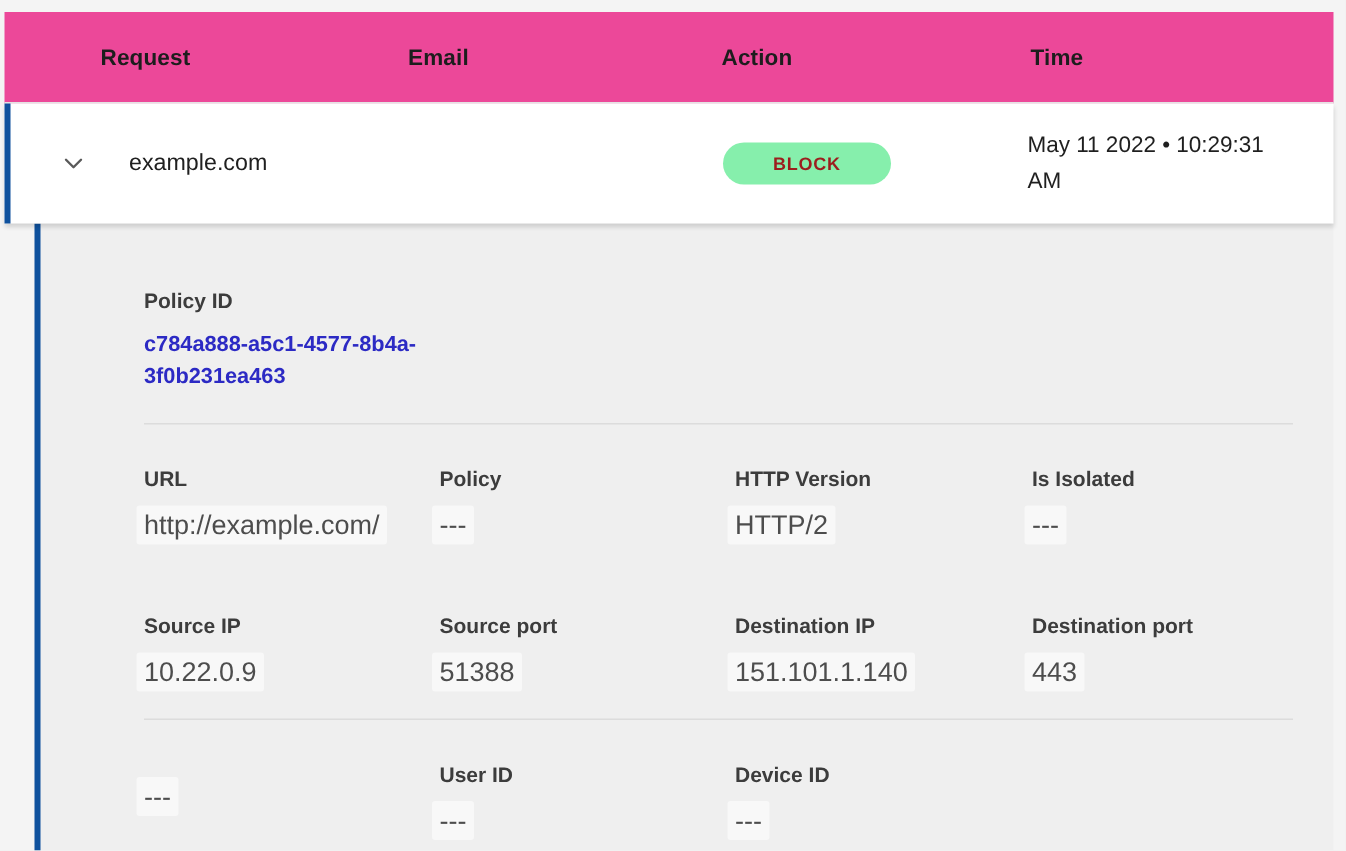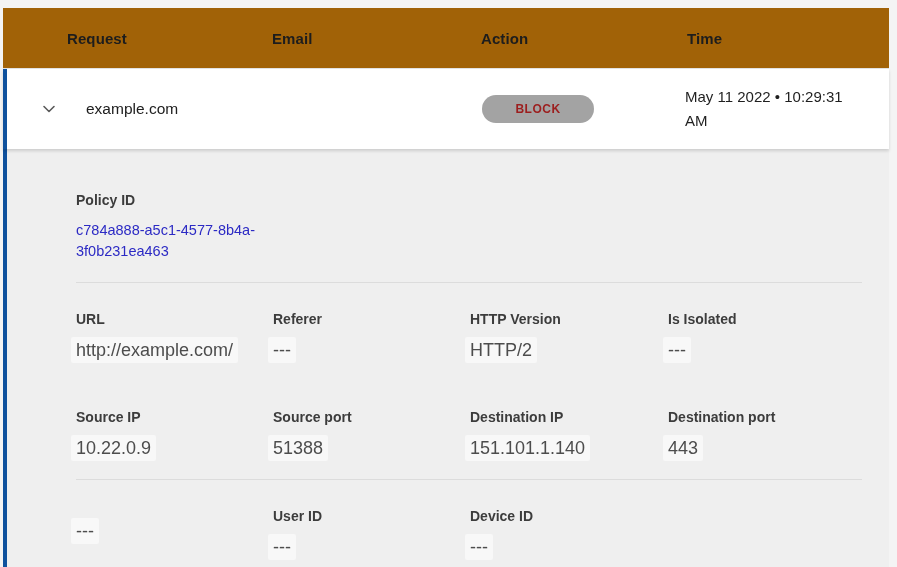--- a/index.html
+++ b/index.html
@@ -11,21 +11,21 @@
     color: #1f1f1f;
   }
   .page {
     width: 897px; height: 567px;
     padding: 8px 8px 0 3px;
     display: flex;
     flex-direction: column;
   }
   
   .thead {
-    background: #a16207;
+    background: #ec4899;
     height: 61px;
     flex: 0 0 61px;
     display: grid;
     grid-template-columns: 205px 209px 206px auto;
     align-items: center;
     padding-left: 64px;
     border-bottom: 1px solid #e3e3e3;
   }
   .th {
     font-size: 15px;
@@ -49,54 +49,56 @@
     cursor: pointer;
   }
   .chevron { width: 16px; height: 16px; display: block; }
   .req-name { font-size: 15.5px; color: #202020; margin-left: 16px; }
   .badge {
     display: inline-block;
     width: 112px;
     padding: 7px 0;
     text-align: center;
     border-radius: 999px;
-    background: #a3a3a3;
+    background: #86efac;
     color: #9c1e1e;
     font-size: 12px;
     font-weight: bold;
     letter-spacing: .5px;
   }
   .time-cell {
     width: 178px;
     font-size: 15px;
     line-height: 24px;
     color: #1f1f1f;
   }
   
   .details {
     flex: 1 1 auto;
     background: #efefef;
     border-left: 4px solid #0f519d;
     padding: 43px 27px 20px 69px;
     overflow: hidden;
+    margin-left: 20px;
   }
   .field-label {
     font-size: 14px;
     font-weight: bold;
     color: #3c3c3c;
   }
   .policy-value {
     display: block;
     margin-top: 12px;
     max-width: 200px;
     font-size: 14.5px;
     line-height: 21px;
     color: #2c2ac4;
     text-decoration: none;
     word-wrap: break-word;
+    font-weight: bold;
   }
   .divider {
     border: none;
     border-top: 1px solid #dcdcdc;
     height: 0;
   }
   .divider.after-policy { margin-top: 20px; }
   .fields {
     display: grid;
     grid-template-columns: 197px 197px 198px 1fr;
@@ -148,21 +150,21 @@
     </div>
 
     <hr class="divider after-policy">
 
     <div class="fields">
       <div class="field">
         <div class="field-label">URL</div>
         <div class="field-value"><span>http://example.com/</span></div>
       </div>
       <div class="field">
-        <div class="field-label">Referer</div>
+        <div class="field-label">Policy</div>
         <div class="field-value"><span>---</span></div>
       </div>
       <div class="field">
         <div class="field-label">HTTP Version</div>
         <div class="field-value"><span>HTTP/2</span></div>
       </div>
       <div class="field">
         <div class="field-label">Is Isolated</div>
         <div class="field-value"><span>---</span></div>
       </div>

